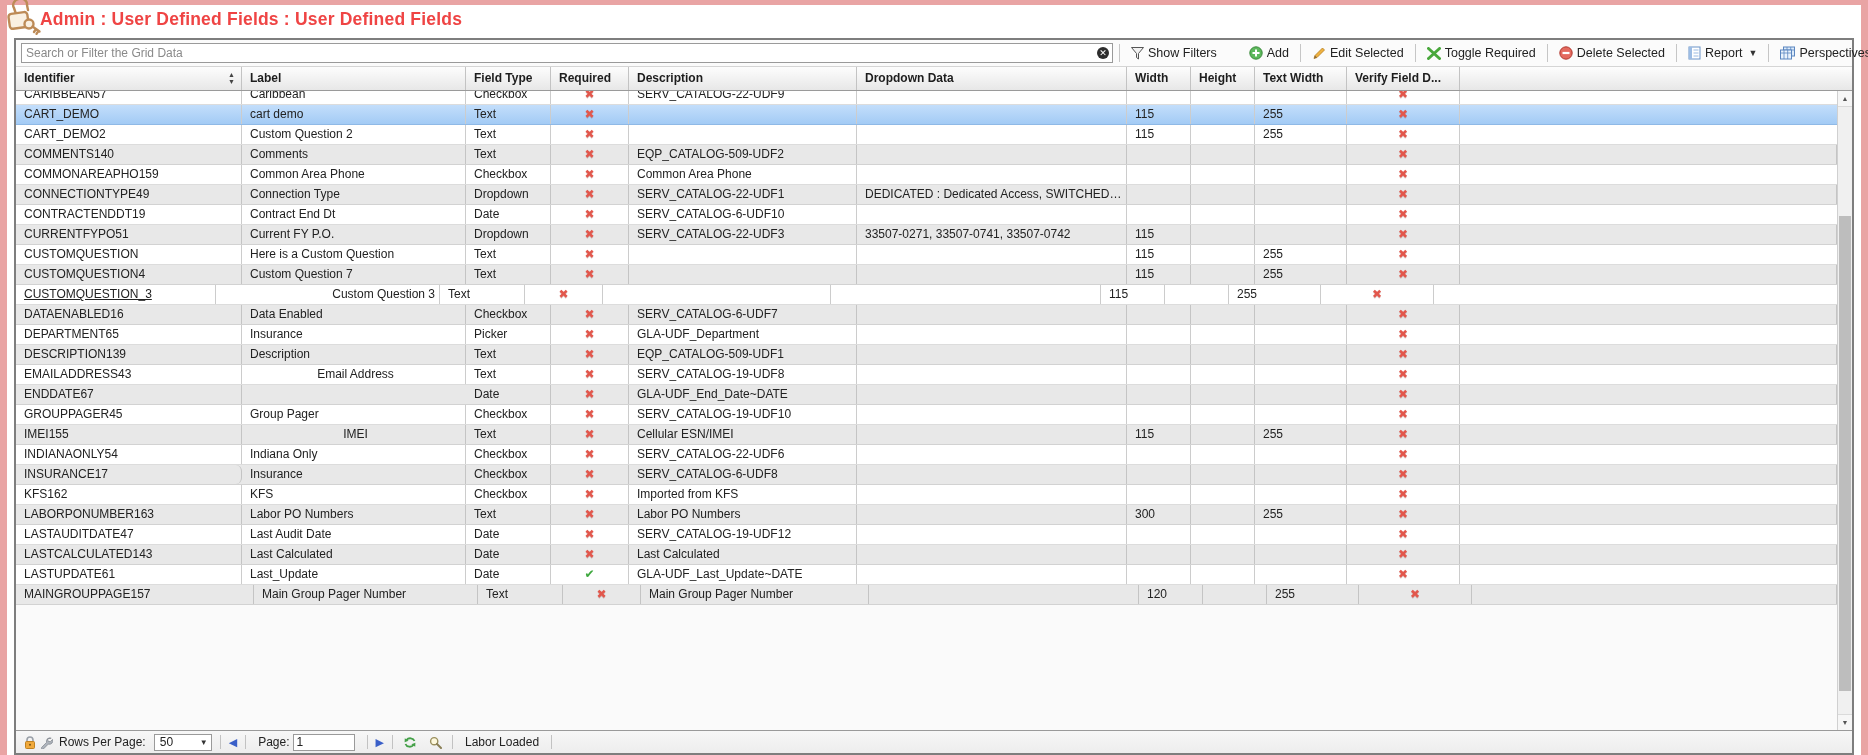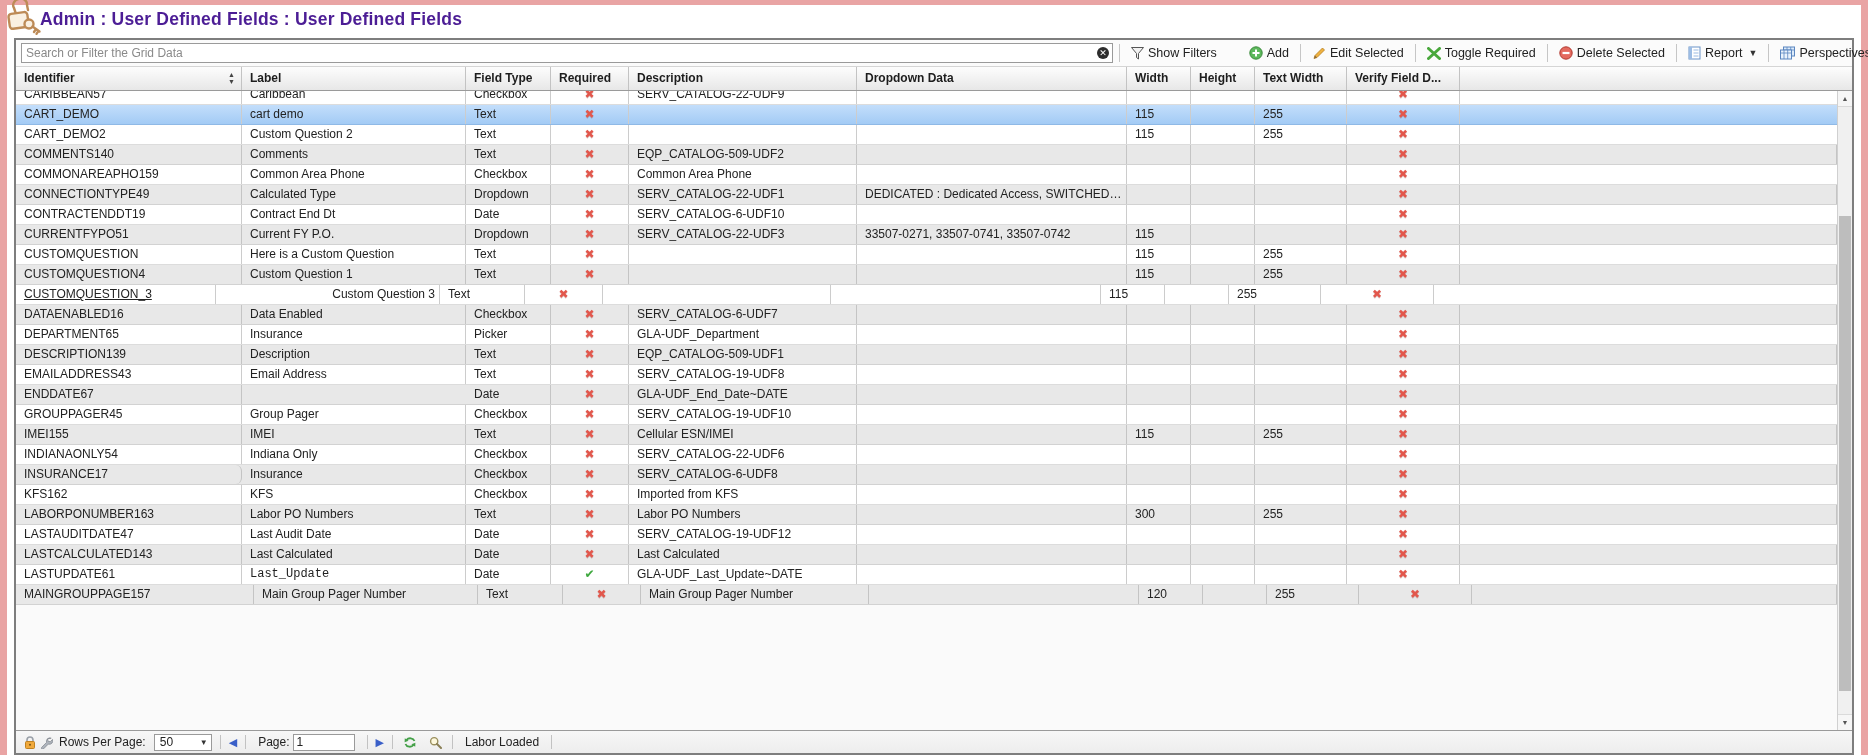--- a/index.html
+++ b/index.html
@@ -8,21 +8,21 @@
     background:#e9a4a4;
     font-family:"Liberation Sans","DejaVu Sans",sans-serif;
     -webkit-font-smoothing:antialiased;
   }
   .page{position:absolute;left:7px;top:5px;width:1854px;height:750px;background:#ffffff;}
   
   .titlebar{position:absolute;left:0;top:0;width:100%;height:33px;background:#ffffff;}
   .title-icon{position:absolute;left:-5px;top:-5px;width:40px;height:40px;}
   .page-title{
     position:absolute;left:33px;top:4px;font-size:17.5px;font-weight:bold;
-    color:#4c1d95;letter-spacing:.2px;white-space:nowrap;
+    color:#ef4444;letter-spacing:.2px;white-space:nowrap;
   }
   
   .panel{
     position:absolute;left:7px;top:33px;width:1836px;height:713px;
     border:2px solid #7e7e7e;background:#ffffff;
     display:flex;flex-direction:column;
   }
   
   .toolbar{height:26px;flex:0 0 26px;background:#fbfbfb;display:flex;align-items:center;position:relative;}
   .searchwrap{position:relative;margin-left:5px;width:1092px;height:20px;flex:0 0 auto;}
@@ -266,21 +266,21 @@
             <div class="cell" style="width: 228px;">Common Area Phone</div>
             <div class="cell" style="width: 270px;"></div>
             <div class="cell" style="width: 64px;"></div>
             <div class="cell" style="width: 64px;"></div>
             <div class="cell" style="width: 92px;"></div>
             <div class="cell center" style="width: 113px;"><span class="cross">✖</span></div>
             <div class="cell filler"></div>
           </div>
           <div class="row alt">
             <div class="cell" style="width: 226px;">CONNECTIONTYPE49</div>
-            <div class="cell" style="width: 224px;">Calculated Type</div>
+            <div class="cell" style="width: 224px;">Connection Type</div>
             <div class="cell" style="width: 85px;">Dropdown</div>
             <div class="cell center" style="width: 78px;"><span class="cross">✖</span></div>
             <div class="cell" style="width: 228px;">SERV_CATALOG-22-UDF1</div>
             <div class="cell" style="width: 270px;">DEDICATED : Dedicated Access, SWITCHED : S...</div>
             <div class="cell" style="width: 64px;"></div>
             <div class="cell" style="width: 64px;"></div>
             <div class="cell" style="width: 92px;"></div>
             <div class="cell center" style="width: 113px;"><span class="cross">✖</span></div>
             <div class="cell filler"></div>
           </div>
@@ -318,21 +318,21 @@
             <div class="cell" style="width: 228px;"></div>
             <div class="cell" style="width: 270px;"></div>
             <div class="cell" style="width: 64px;">115</div>
             <div class="cell" style="width: 64px;"></div>
             <div class="cell" style="width: 92px;">255</div>
             <div class="cell center" style="width: 113px;"><span class="cross">✖</span></div>
             <div class="cell filler"></div>
           </div>
           <div class="row alt">
             <div class="cell" style="width: 226px;">CUSTOMQUESTION4</div>
-            <div class="cell" style="width: 224px;">Custom Question 1</div>
+            <div class="cell" style="width: 224px;">Custom Question 7</div>
             <div class="cell" style="width: 85px;">Text</div>
             <div class="cell center" style="width: 78px;"><span class="cross">✖</span></div>
             <div class="cell" style="width: 228px;"></div>
             <div class="cell" style="width: 270px;"></div>
             <div class="cell" style="width: 64px;">115</div>
             <div class="cell" style="width: 64px;"></div>
             <div class="cell" style="width: 92px;">255</div>
             <div class="cell center" style="width: 113px;"><span class="cross">✖</span></div>
             <div class="cell filler"></div>
           </div>
@@ -383,21 +383,21 @@
             <div class="cell" style="width: 228px;">EQP_CATALOG-509-UDF1</div>
             <div class="cell" style="width: 270px;"></div>
             <div class="cell" style="width: 64px;"></div>
             <div class="cell" style="width: 64px;"></div>
             <div class="cell" style="width: 92px;"></div>
             <div class="cell center" style="width: 113px;"><span class="cross">✖</span></div>
             <div class="cell filler"></div>
           </div>
           <div class="row">
             <div class="cell" style="width: 226px;">EMAILADDRESS43</div>
-            <div class="cell" style="width: 224px;">Email Address</div>
+            <div class="cell" style="width: 224px; text-align: center;">Email Address</div>
             <div class="cell" style="width: 85px;">Text</div>
             <div class="cell center" style="width: 78px;"><span class="cross">✖</span></div>
             <div class="cell" style="width: 228px;">SERV_CATALOG-19-UDF8</div>
             <div class="cell" style="width: 270px;"></div>
             <div class="cell" style="width: 64px;"></div>
             <div class="cell" style="width: 64px;"></div>
             <div class="cell" style="width: 92px;"></div>
             <div class="cell center" style="width: 113px;"><span class="cross">✖</span></div>
             <div class="cell filler"></div>
           </div>
@@ -422,21 +422,21 @@
             <div class="cell" style="width: 228px;">SERV_CATALOG-19-UDF10</div>
             <div class="cell" style="width: 270px;"></div>
             <div class="cell" style="width: 64px;"></div>
             <div class="cell" style="width: 64px;"></div>
             <div class="cell" style="width: 92px;"></div>
             <div class="cell center" style="width: 113px;"><span class="cross">✖</span></div>
             <div class="cell filler"></div>
           </div>
           <div class="row alt">
             <div class="cell" style="width: 226px;">IMEI155</div>
-            <div class="cell" style="width: 224px;">IMEI</div>
+            <div class="cell" style="width: 224px; text-align: center;">IMEI</div>
             <div class="cell" style="width: 85px;">Text</div>
             <div class="cell center" style="width: 78px;"><span class="cross">✖</span></div>
             <div class="cell" style="width: 228px;">Cellular ESN/IMEI</div>
             <div class="cell" style="width: 270px;"></div>
             <div class="cell" style="width: 64px;">115</div>
             <div class="cell" style="width: 64px;"></div>
             <div class="cell" style="width: 92px;">255</div>
             <div class="cell center" style="width: 113px;"><span class="cross">✖</span></div>
             <div class="cell filler"></div>
           </div>
@@ -513,21 +513,21 @@
             <div class="cell" style="width: 228px;">Last Calculated</div>
             <div class="cell" style="width: 270px;"></div>
             <div class="cell" style="width: 64px;"></div>
             <div class="cell" style="width: 64px;"></div>
             <div class="cell" style="width: 92px;"></div>
             <div class="cell center" style="width: 113px;"><span class="cross">✖</span></div>
             <div class="cell filler"></div>
           </div>
           <div class="row">
             <div class="cell" style="width: 226px;">LASTUPDATE61</div>
-            <div class="cell" style="width: 224px; font-family: Liberation Mono, monospace;">Last_Update</div>
+            <div class="cell" style="width: 224px;">Last_Update</div>
             <div class="cell" style="width: 85px;">Date</div>
             <div class="cell center" style="width: 78px;"><span class="check">✔</span></div>
             <div class="cell" style="width: 228px;">GLA-UDF_Last_Update~DATE</div>
             <div class="cell" style="width: 270px;"></div>
             <div class="cell" style="width: 64px;"></div>
             <div class="cell" style="width: 64px;"></div>
             <div class="cell" style="width: 92px;"></div>
             <div class="cell center" style="width: 113px;"><span class="cross">✖</span></div>
             <div class="cell filler"></div>
           </div>

